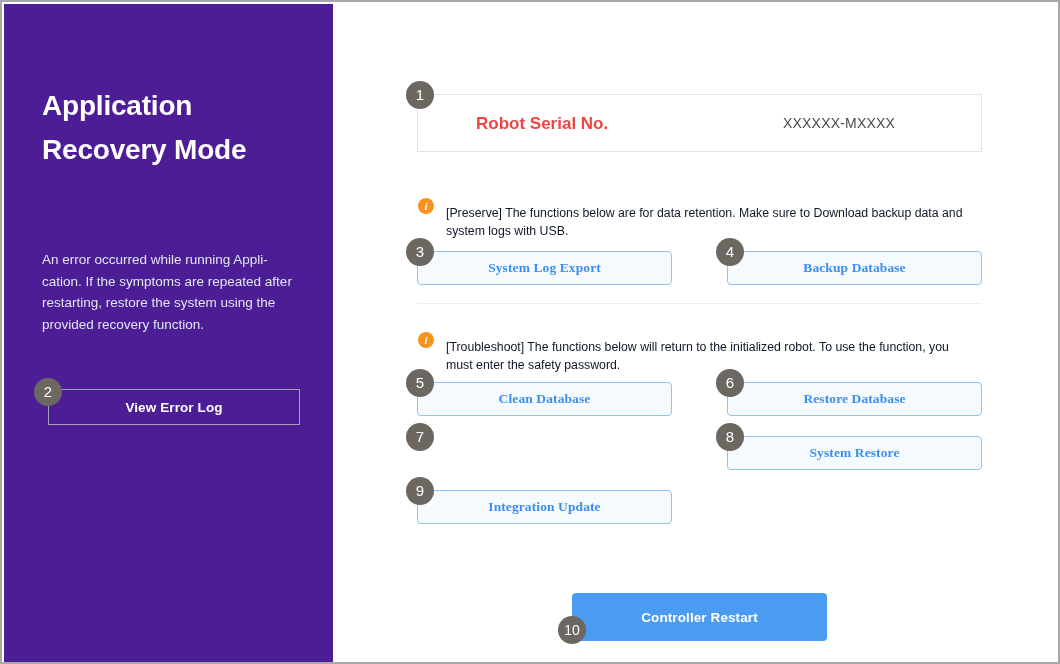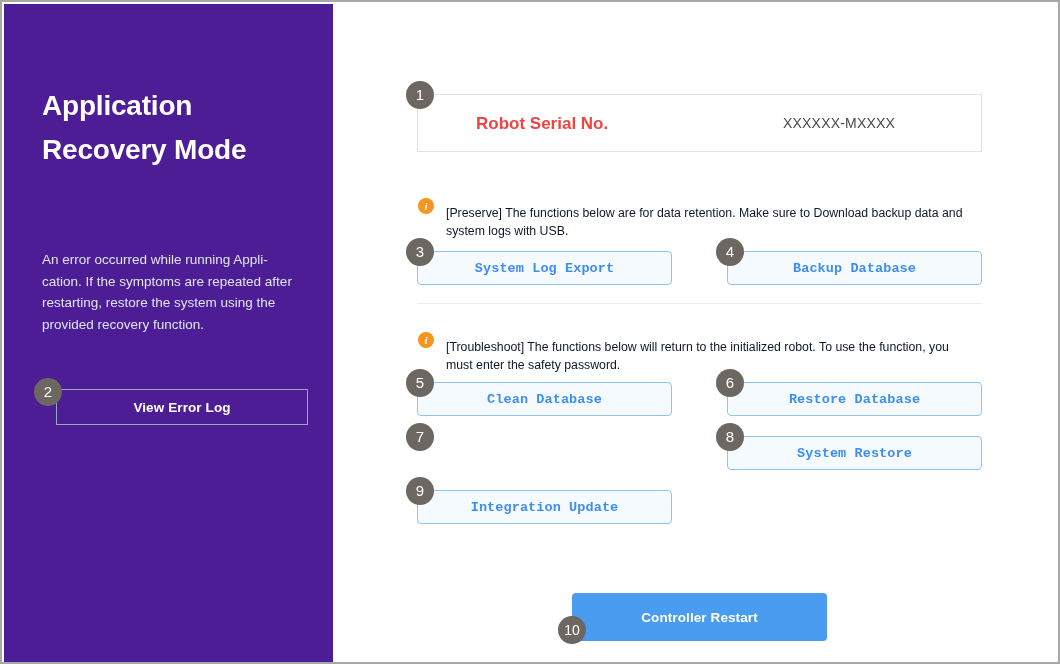--- a/index.html
+++ b/index.html
@@ -45,21 +45,21 @@
     position: absolute;
     left: 38px;
     top: 245px;
     width: 252px;
     color: #dfe6ef;
     font-size: 13.5px;
     line-height: 21.5px;
   }
   #view-error-log-wrap {
     position: absolute;
-    left: 52px;
+    left: 44px;
     top: 385px;
     width: 252px;
     height: 36px;
   }
   #view-error-log {
     position: absolute;
     left: 0;
     top: 0;
     width: 252px;
     height: 36px;
@@ -177,21 +177,21 @@
     position: absolute;
     box-sizing: border-box;
     width: 255px;
     height: 34px;
     border: 1px solid #8fc4f0;
     border-radius: 4px;
     background: #f5faff;
     color: #3d8ef0;
     font-size: 13.5px;
     font-weight: bold;
-    font-family: Liberation Mono, monospace;
+    font-family: Liberation Serif, serif;
     cursor: pointer;
     letter-spacing: 0.1px;
   }
   #controller-restart {
     position: absolute;
     left: 570px;
     top: 591px;
     width: 255px;
     height: 48px;
     box-sizing: border-box;

